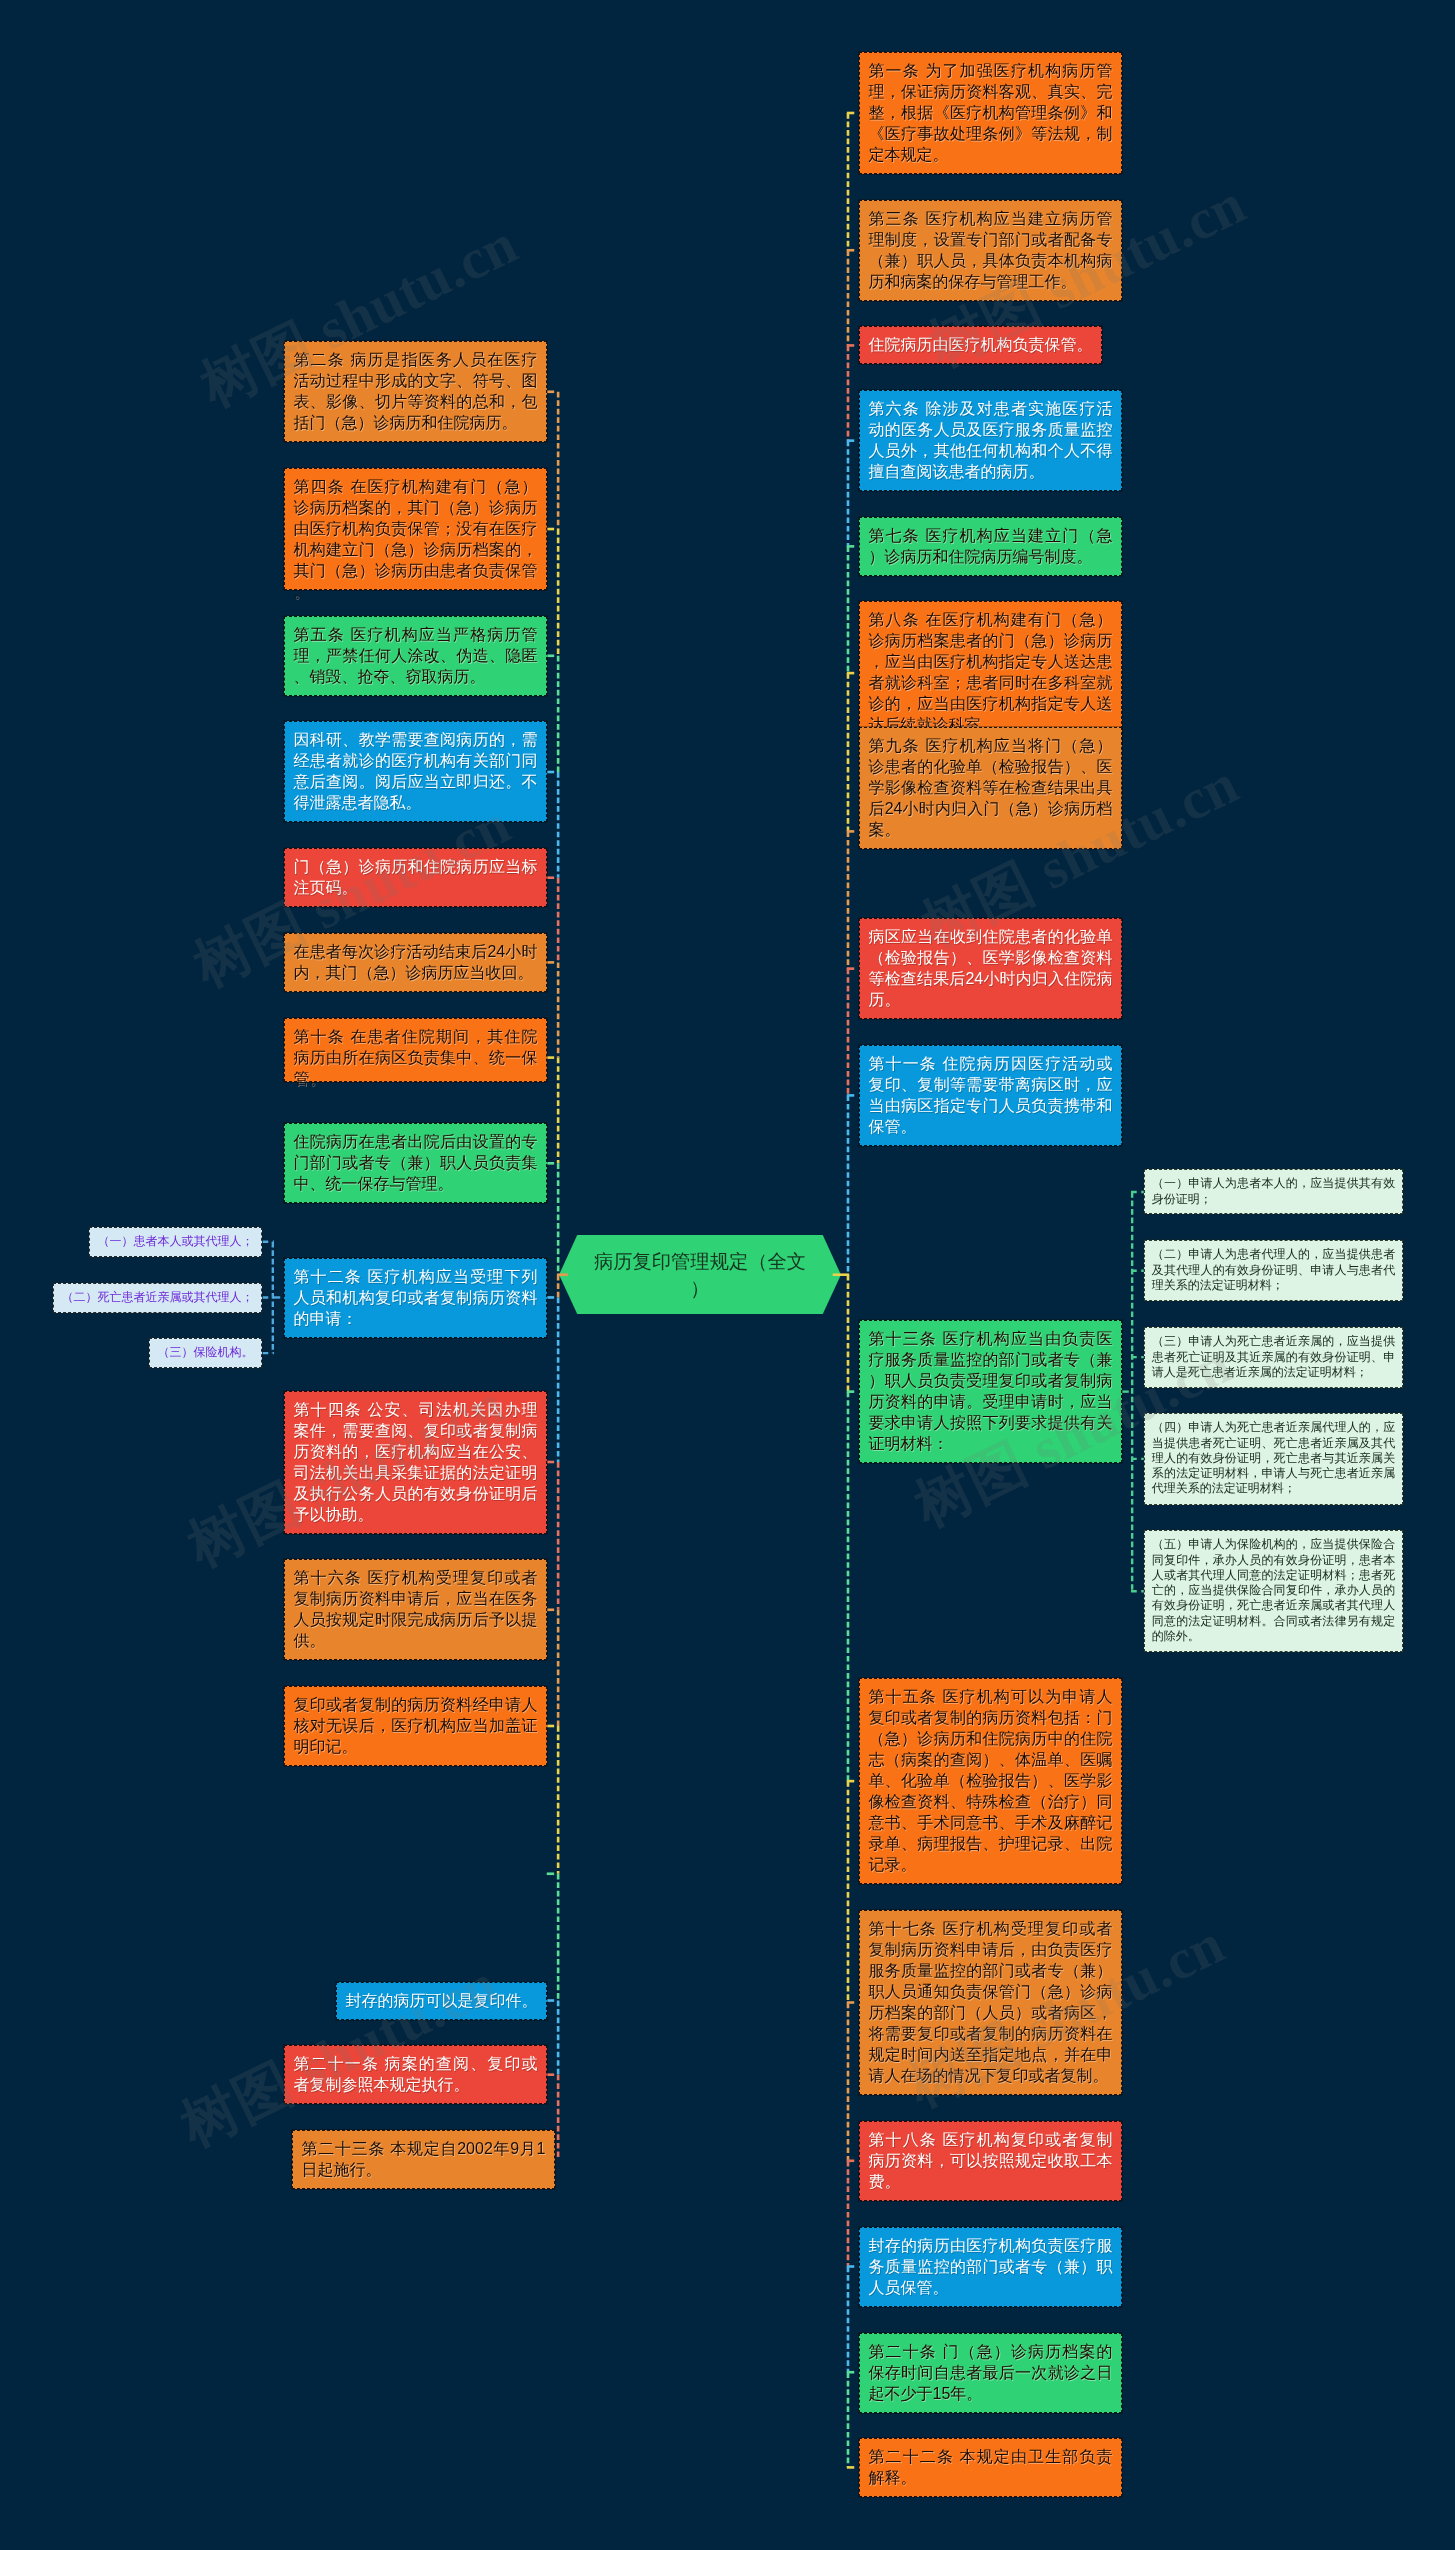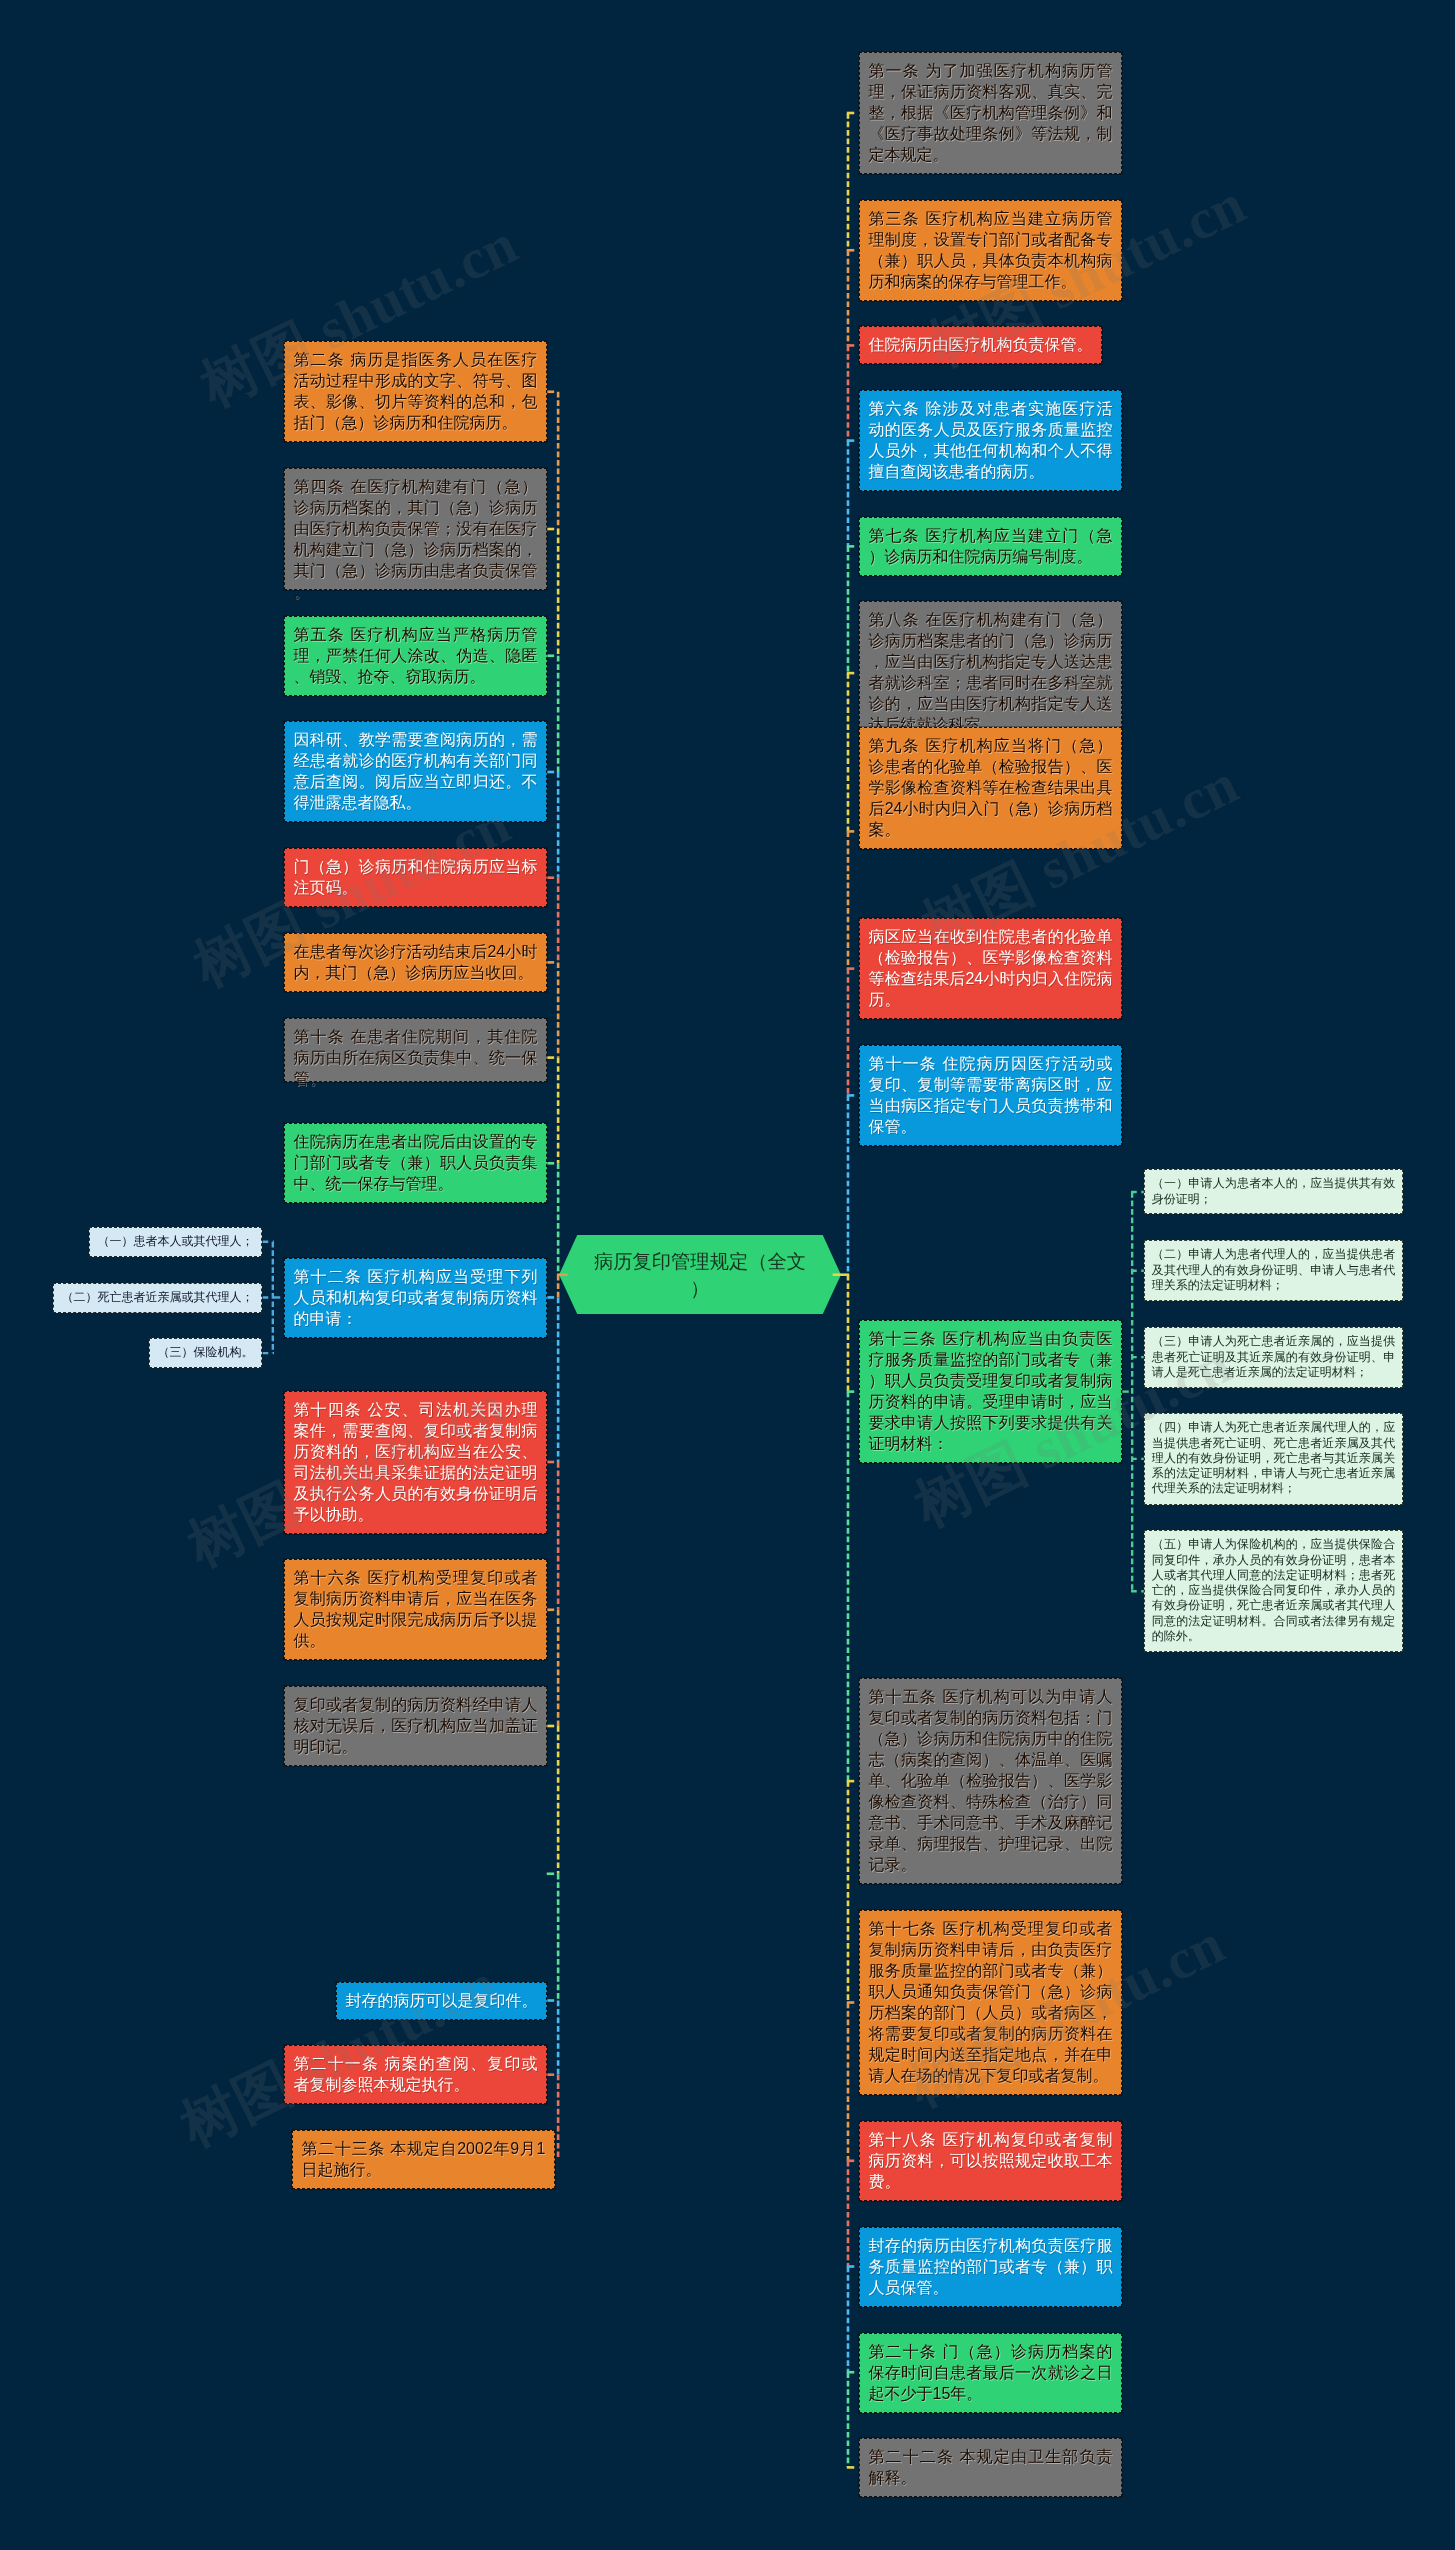--- a/index.html
+++ b/index.html
@@ -12,24 +12,24 @@
   #links,#toplinks{position:absolute;left:0;top:0;width:1455px;height:2550px;pointer-events:none;}
   .node{position:absolute;box-sizing:border-box;}
   .lvl1{font-size:16px;line-height:21px;padding:6.8px 8.5px 6.8px 8.5px;width:max-content;
         text-align:justify;line-break:anywhere;
         border:1.1px dashed rgba(12,12,12,.93);box-shadow:0 0 0 0.6px rgba(10,10,10,.55);}
   .lvl1.dark{color:#1d0c00;text-shadow:0.8px 0.8px 0 rgba(255,255,255,.42);-webkit-font-smoothing:antialiased;}
   .lvl1.light{color:#ffffff;text-shadow:0.8px 0.8px 0 rgba(0,0,0,.24);-webkit-font-smoothing:antialiased;}
   .lvl2{font-size:12px;line-height:15.3px;-webkit-font-smoothing:antialiased;padding:6.3px 6.8px 6.8px 6.8px;
         text-align:justify;line-break:anywhere;color:#16291c;
         border:1.1px dashed rgba(24,38,30,.9);box-shadow:0 0 0 0.6px rgba(22,34,28,.5);background:#ddf3e3;}
-  .lvl2.bluebox{background:#d5e9f4;color:#0f172a;text-align:right;
+  .lvl2.bluebox{background:#d5e9f4;color:#6d28d9;text-align:right;
                 font-size:12px;white-space:nowrap;padding:6.3px 7.4px 6.8px 7.4px;
                 border-color:rgba(16,26,34,.92);}
-  .c-yellow{background:#737373;}
+  .c-yellow{background:#f97316;}
   .c-orange{background:#e8852c;}
   .c-red{background:#eb4639;}
   .c-blue{background:#0899dc;}
   .c-green{background:#2fd274;}
   #root{position:absolute;}
   #root .rootshape{position:absolute;left:0;top:0;width:100%;height:100%;display:block;}
   #root .rootlabel{position:absolute;left:0;top:0;width:100%;height:100%;
       display:flex;align-items:center;justify-content:center;text-align:center;
       font-size:19.3px;line-height:27px;color:#153520;padding:2.3px 30px;box-sizing:border-box;line-break:anywhere;}
 </style>

